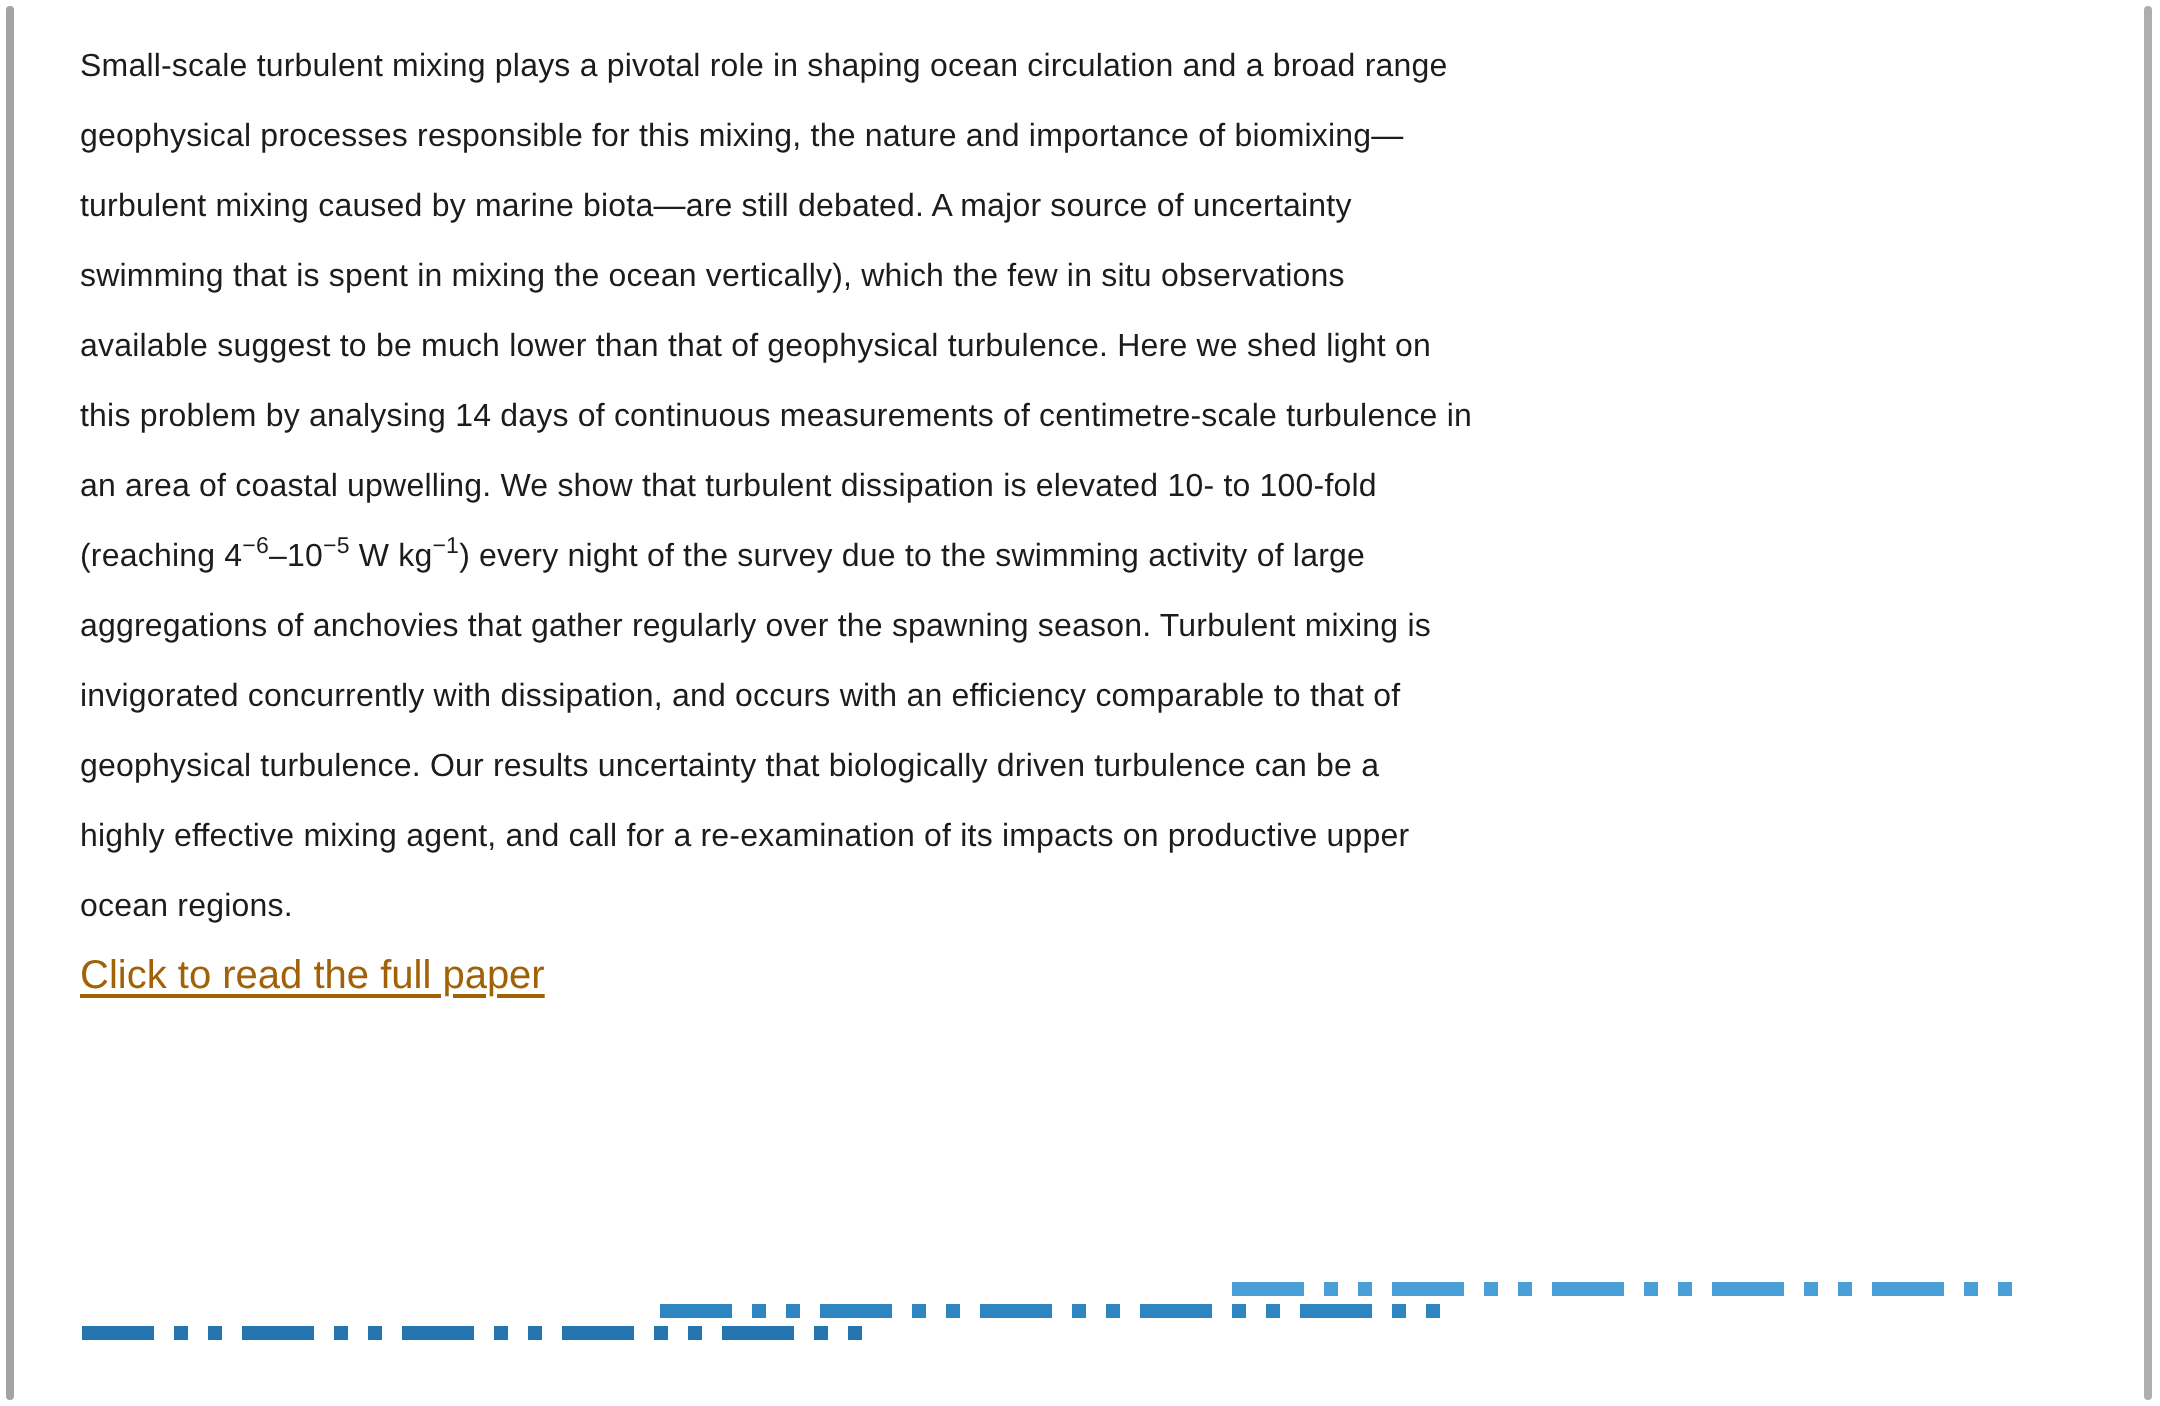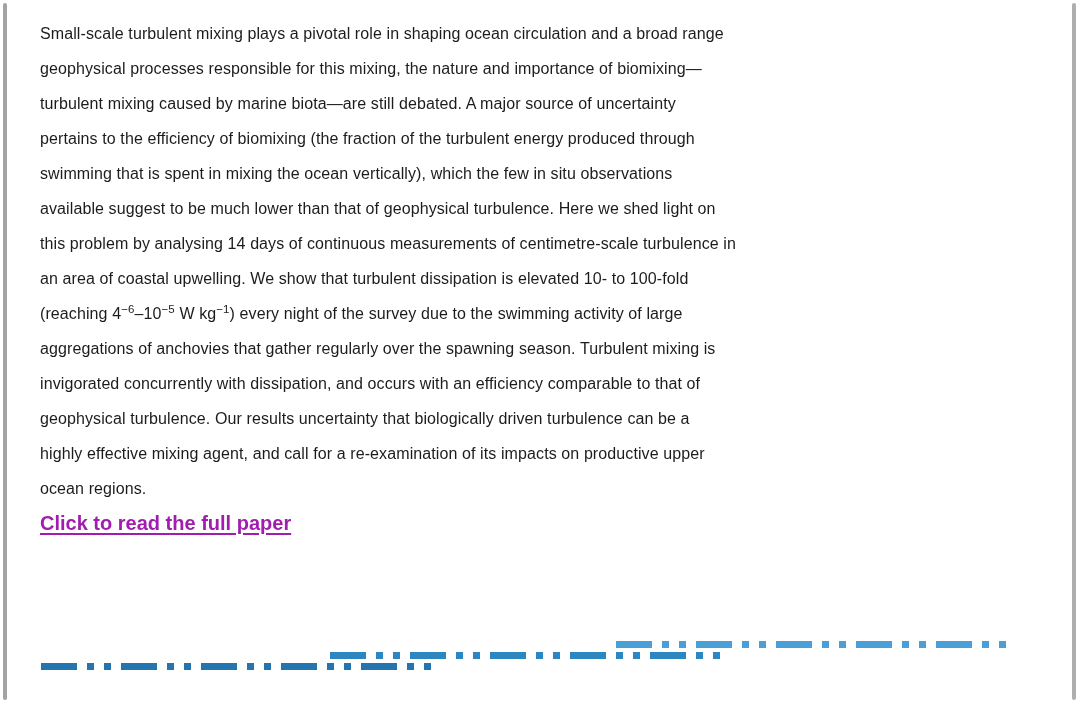--- a/index.html
+++ b/index.html
@@ -47,22 +47,22 @@
     line-height: 0;
     vertical-align: super;
   }
   .link-line {
     height: 35px;
     line-height: 35px;
     font-size: 20px;
     white-space: nowrap;
   }
   .link-line a {
-    color: #a21caf;
-    font-weight: bold;
+    color: #a16207;
+    font-weight: normal;
     text-decoration: underline;
     text-underline-offset: 3px;
     text-decoration-thickness: 2px;
     cursor: pointer;
   }
   .divider-row {
     position: absolute;
     height: 7px;
     
   }
@@ -73,21 +73,20 @@
 <div class="stage">
 
   <div class="side-rail left"></div>
   <div class="side-rail right"></div>
 
   <div class="article">
     <div id="abstract-lines">
         <div class="abs-line"><span>Small-scale turbulent mixing plays a pivotal role in shaping ocean circulation and a broad range</span></div>
         <div class="abs-line"><span>geophysical processes responsible for this mixing, the nature and importance of biomixing—</span></div>
         <div class="abs-line"><span>turbulent mixing caused by marine biota—are still debated. A major source of uncertainty</span></div>
-        <div class="abs-line"><span>pertains to the efficiency of biomixing (the fraction of the turbulent energy produced through</span></div>
         <div class="abs-line"><span>swimming that is spent in mixing the ocean vertically), which the few in situ observations</span></div>
         <div class="abs-line"><span>available suggest to be much lower than that of geophysical turbulence. Here we shed light on</span></div>
         <div class="abs-line"><span>this problem by analysing 14 days of continuous measurements of centimetre-scale turbulence in</span></div>
         <div class="abs-line"><span>an area of coastal upwelling. We show that turbulent dissipation is elevated 10- to 100-fold</span></div>
         <div class="abs-line"><span>(reaching 4</span><sup>−6</sup><span>–10</span><sup>−5</sup><span> W kg</span><sup>−1</sup><span>) every night of the survey due to the swimming activity of large</span></div>
         <div class="abs-line"><span>aggregations of anchovies that gather regularly over the spawning season. Turbulent mixing is</span></div>
         <div class="abs-line"><span>invigorated concurrently with dissipation, and occurs with an efficiency comparable to that of</span></div>
         <div class="abs-line"><span>geophysical turbulence. Our results uncertainty that biologically driven turbulence can be a</span></div>
         <div class="abs-line"><span>highly effective mixing agent, and call for a re-examination of its impacts on productive upper</span></div>
         <div class="abs-line"><span>ocean regions.</span></div>

